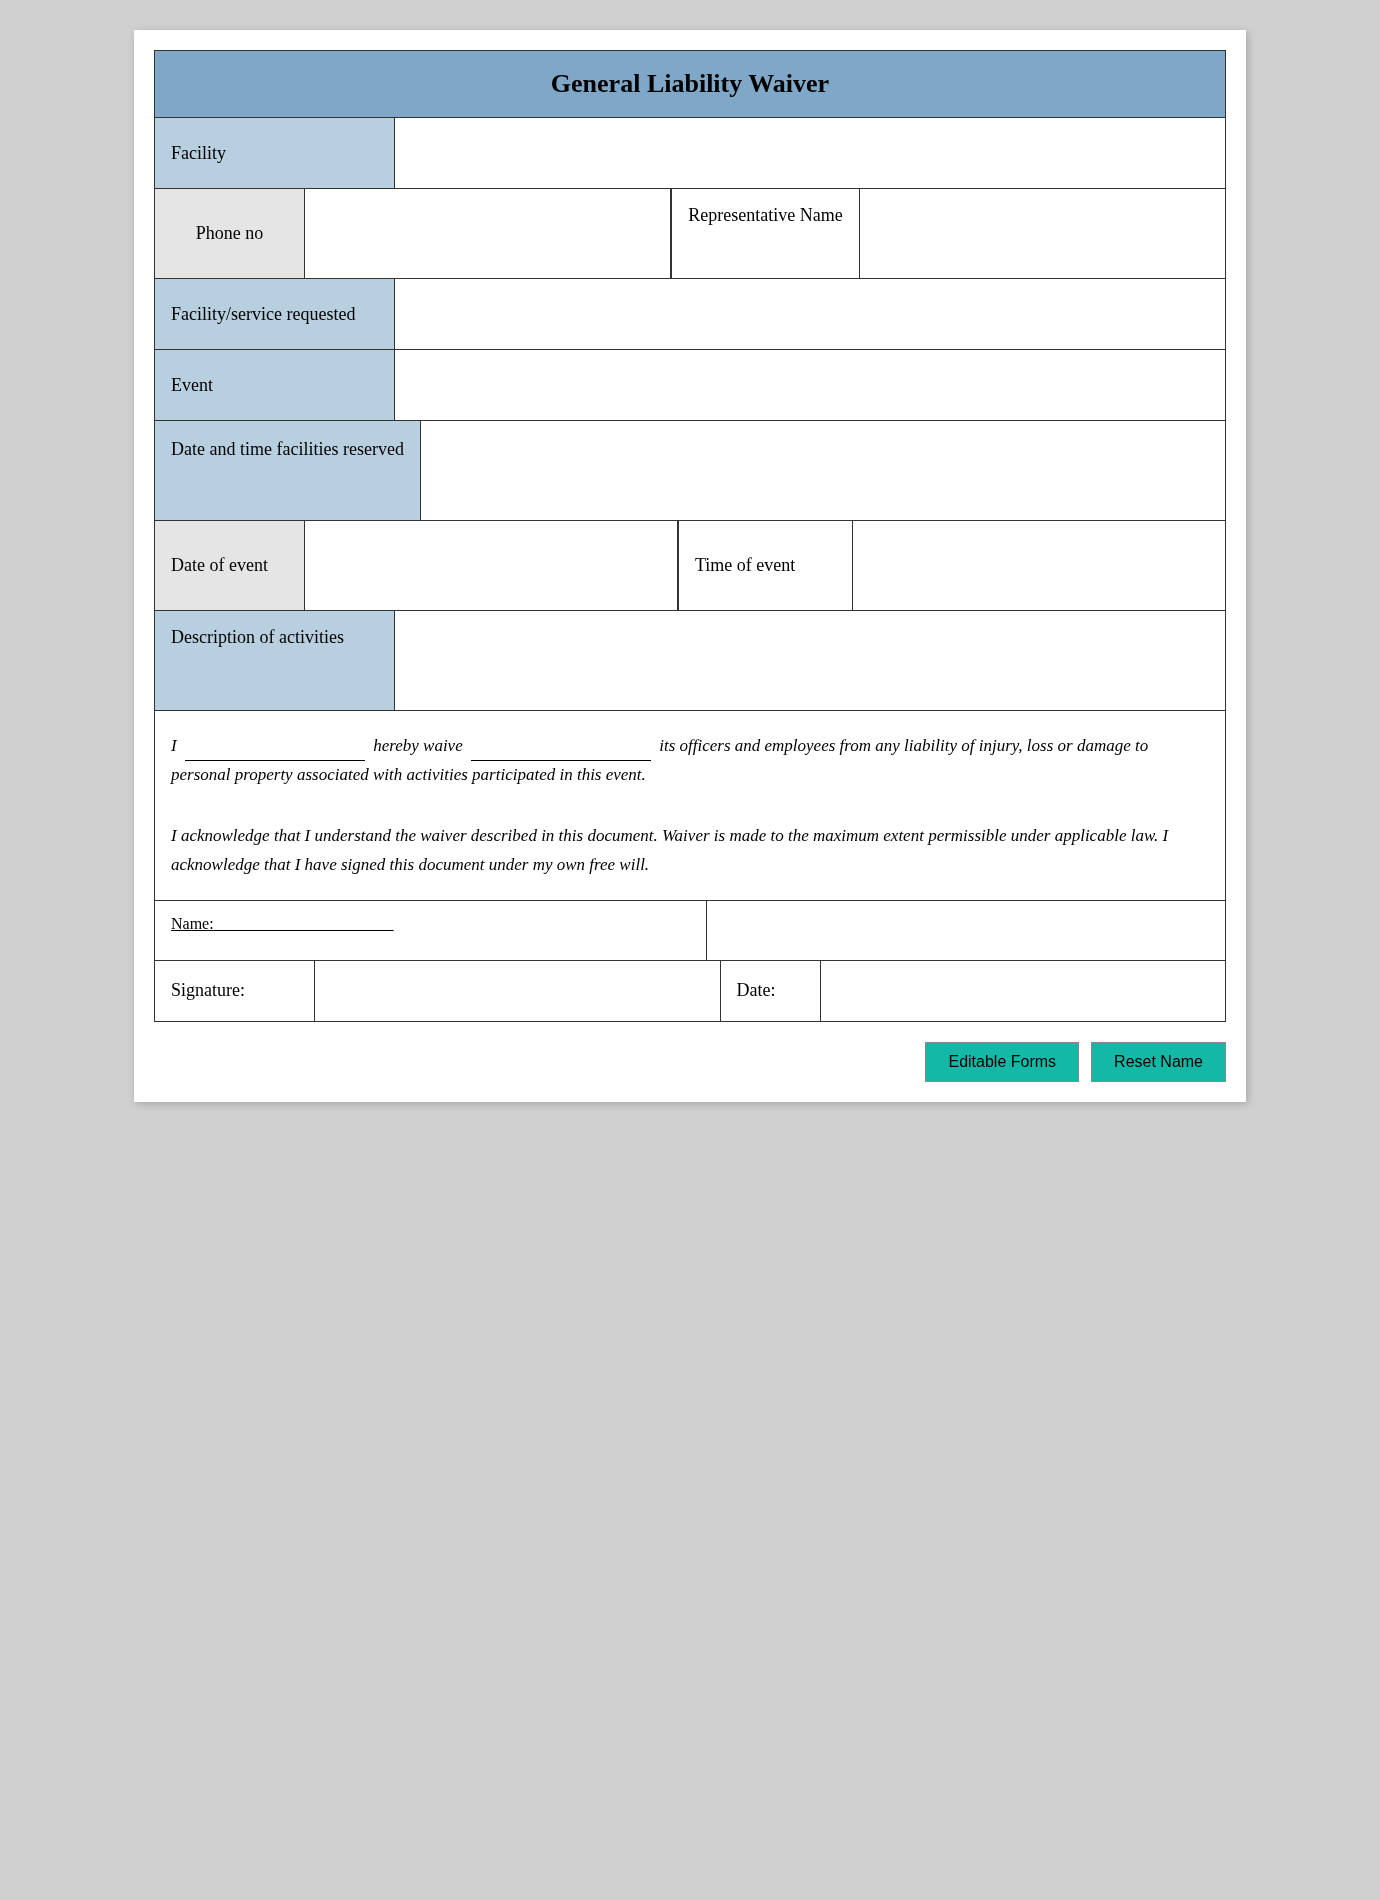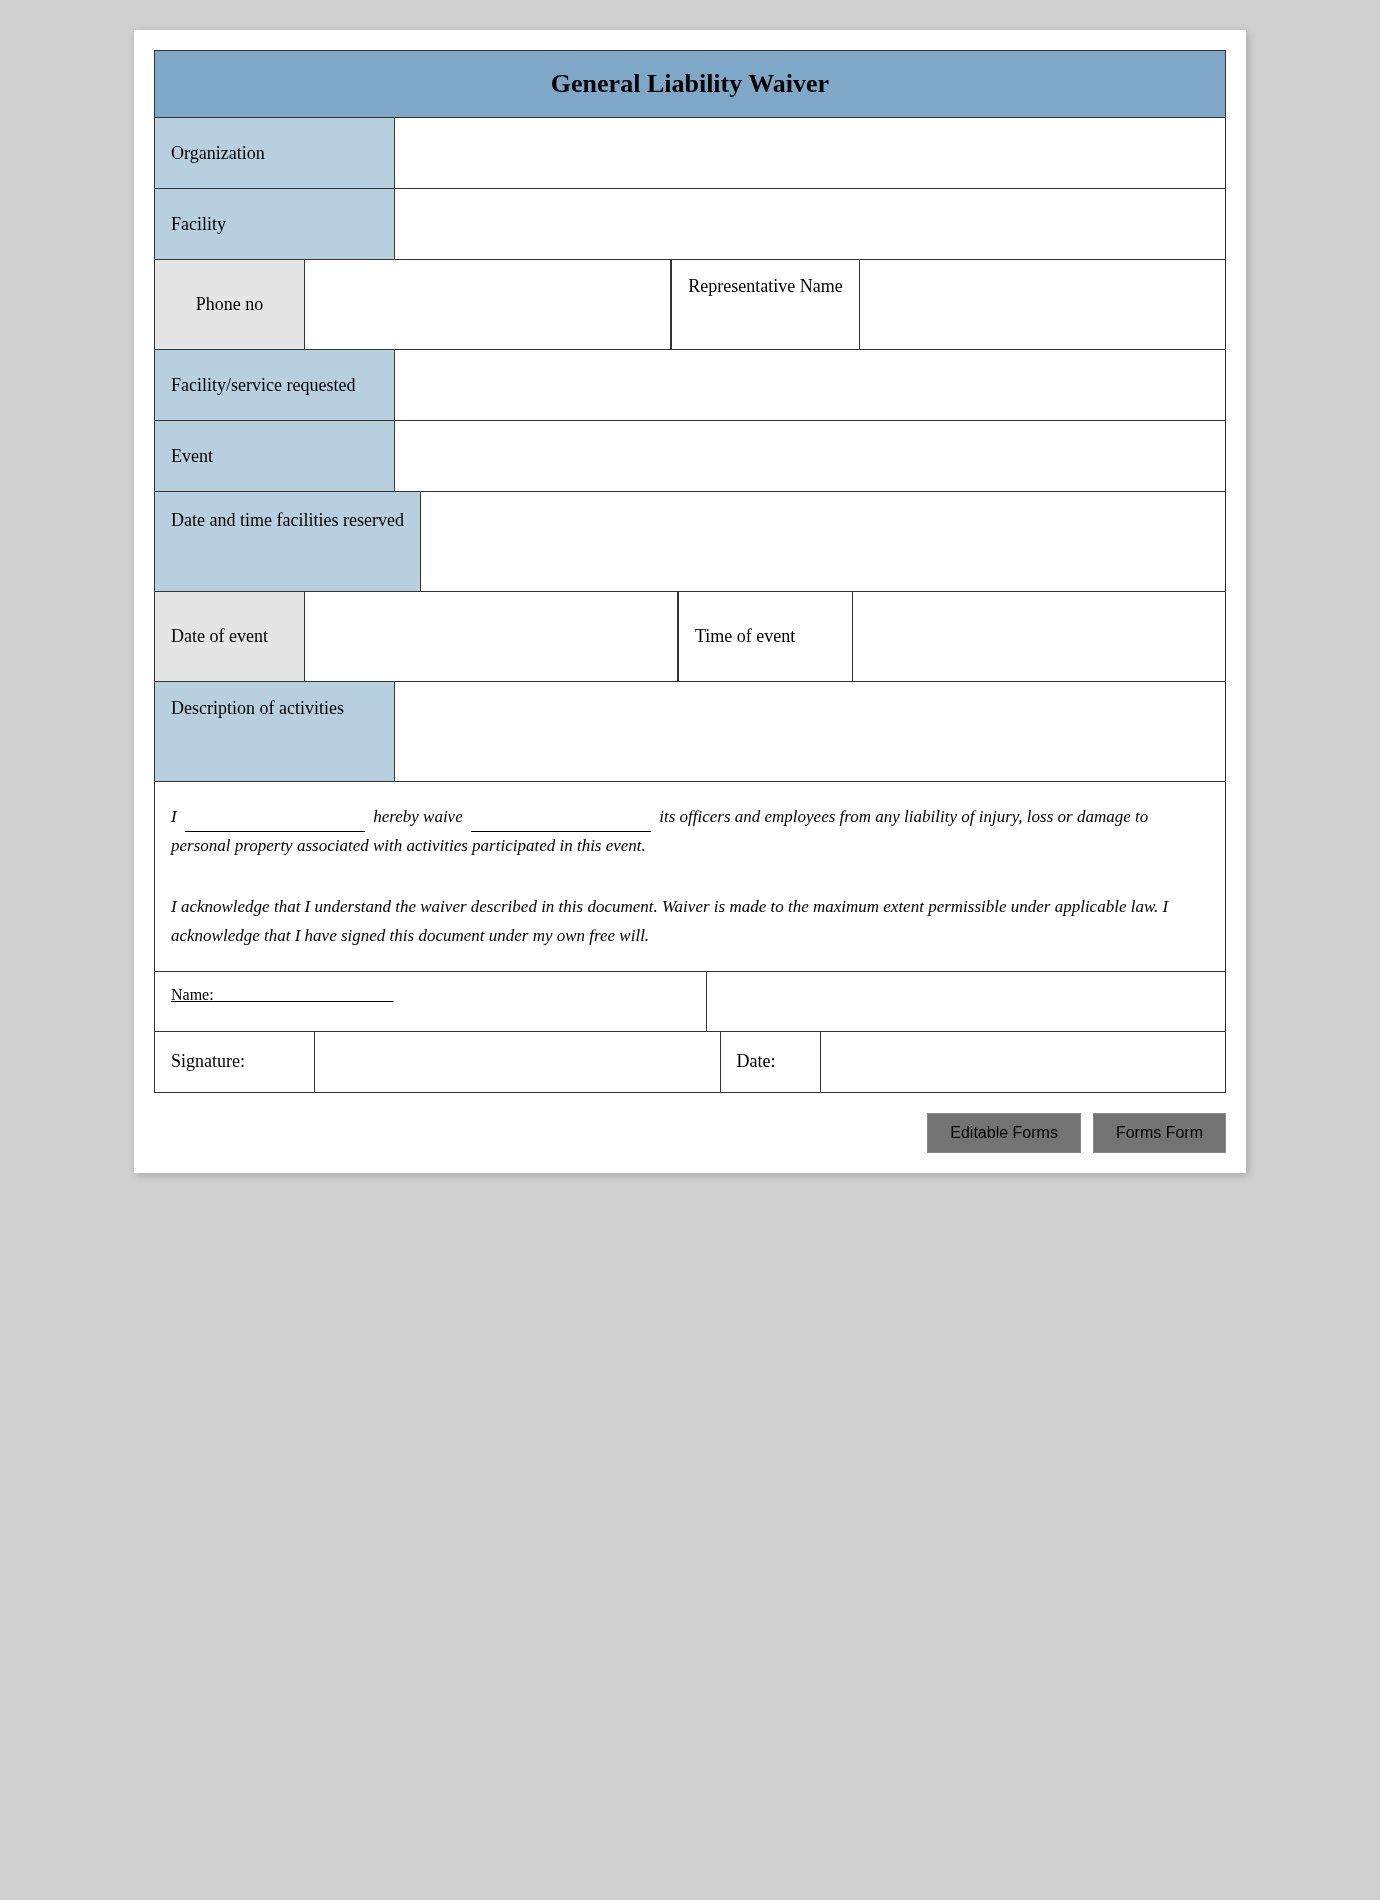--- a/index.html
+++ b/index.html
@@ -189,21 +189,21 @@
     }
 
     .button-row {
       display: flex;
       justify-content: flex-end;
       gap: 12px;
       margin-top: 20px;
     }
 
     .form-button {
-      background-color: #737373;
+      background-color: #14b8a6;
       border: 1.5px solid #888;
       padding: 10px 22px;
       font-size: 16px;
       cursor: pointer;
       color: #000;
       font-family: Arial, sans-serif;
     }
 
     input[type="text"] {
       width: 100%;
@@ -223,26 +223,20 @@
     }
   </style>
 </head>
 <body>
 
 <div class="page-wrapper">
   <div class="form-container">
 
     <div class="form-title">General Liability Waiver</div>
 
-    <div class="form-row">
-      <div class="label-cell">Organization</div>
-      <div class="value-cell no-border">
-        <input type="text" style="">
-      </div>
-    </div>
 
     <div class="form-row">
       <div class="label-cell">Facility</div>
       <div class="value-cell no-border">
         <input type="text" style="">
       </div>
     </div>
 
     <div class="three-col-row">
       <div class="label-cell no-bg" style="text-align:center; justify-content:center;">Phone no</div>
@@ -319,15 +313,15 @@
       <div class="date-label">Date:</div>
       <div class="date-value">
         <input type="text" style="width: 100%; height: 100%; border: none; outline: none; font-size: 17px; padding: 14px 10px;">
       </div>
     </div>
 
   </div>
 
   <div class="button-row">
     <button class="form-button">Editable Forms</button>
-    <button class="form-button">Forms Form</button>
+    <button class="form-button">Reset Name</button>
   </div>
 </div>
 
 </body></html>

